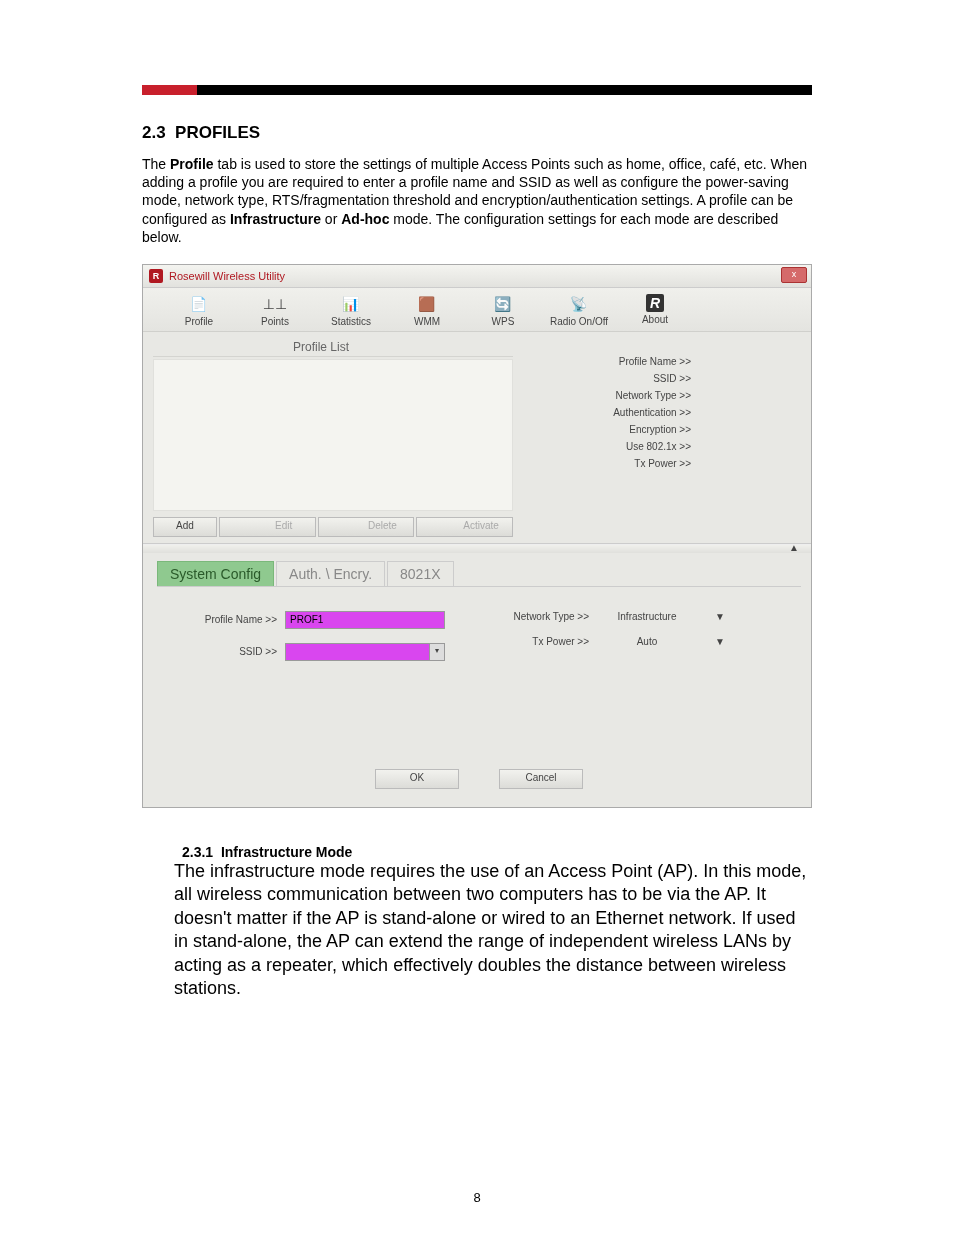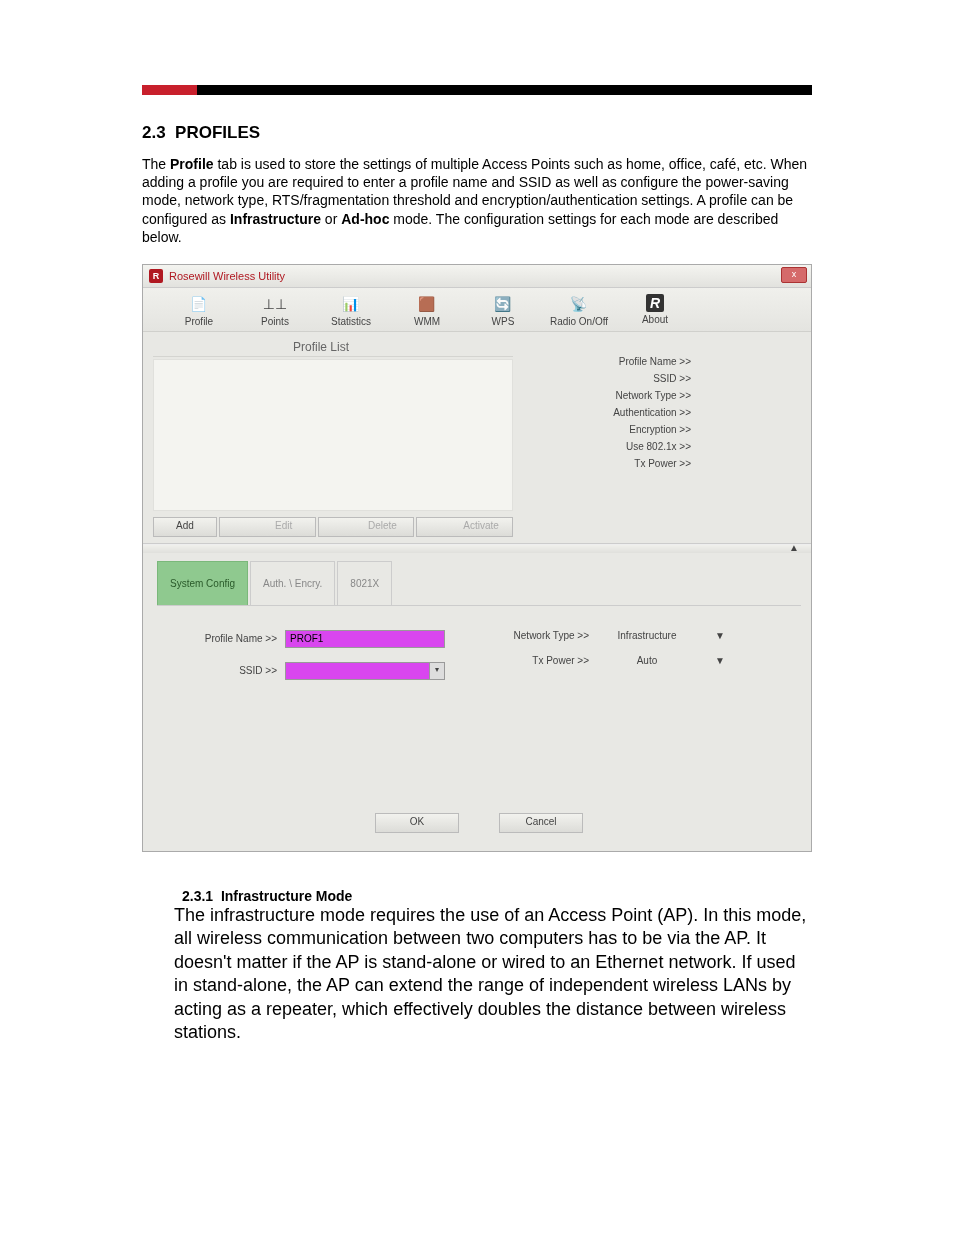--- a/index.html
+++ b/index.html
@@ -178,22 +178,22 @@
 
   
   .config-area {
     padding: 8px 10px 10px 14px;
   }
   .config-tabs {
     display: flex;
     gap: 2px;
   }
   .ctab {
-    padding: 16px 12px;
-    font-size: 10px;
+    padding: 4px 12px;
+    font-size: 14px;
     background: #e8e8e4;
     border: 1px solid #ccc;
     border-bottom: none;
     color: #888;
   }
   .ctab.active {
     background: #8fc98f;
     color: #2a5a2a;
     border-color: #7ab87a;
   }
@@ -244,21 +244,20 @@
   .dd-arrow {
     font-size: 10px;
     margin-left: 18px;
   }
 
   .bottom-btns {
     display: flex;
     justify-content: center;
     gap: 40px;
     padding: 4px 0 8px 0;
-    margin-top: 25px;
   }
   .bottom-btns .win-btn { flex: none; width: 82px; }
 
   .subsection-title {
     font-weight: bold;
     font-size: 14px;
     margin-top: 36px;
     margin-left: 40px;
   }
   .subsection-text {

